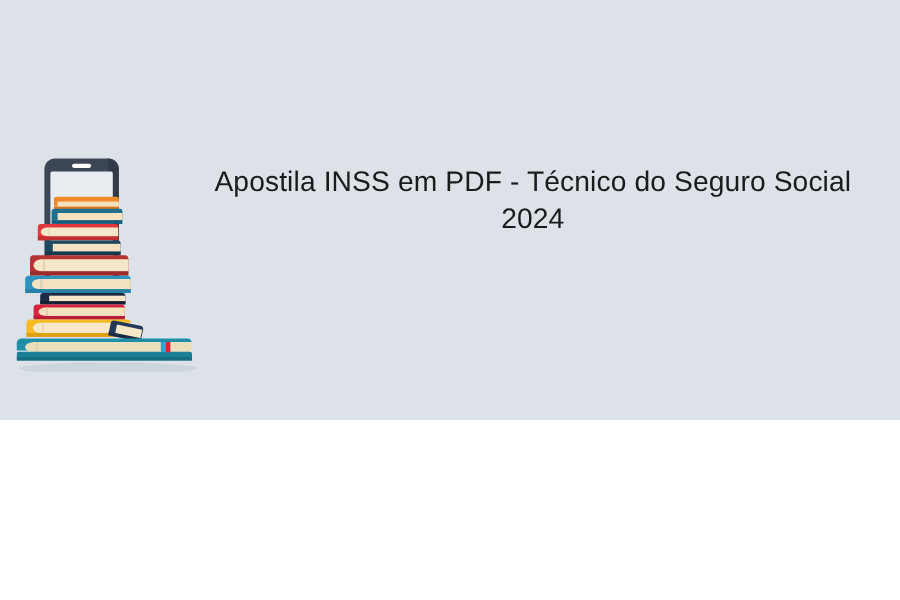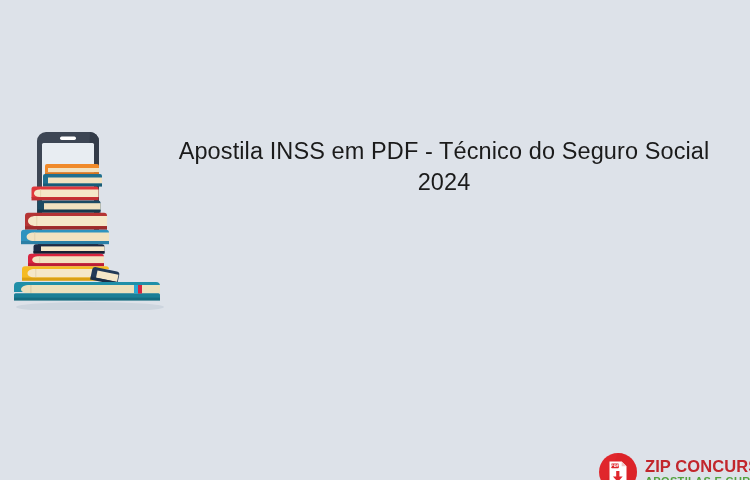--- a/index.html
+++ b/index.html
@@ -9,21 +9,21 @@
   body {
     width: 750px;
     height: 500px;
     overflow: hidden;
     font-family: "Liberation Sans", sans-serif;
   }
 
   #page {
     position: relative;
     width: 750px;
-    height: 480px;
+    height: 350px;
     background: #dde2e9;
     overflow: hidden;
   }
 
   
   #illustration {
     position: absolute;
     left: 12px;
     top: 128px;
     width: 156px;

